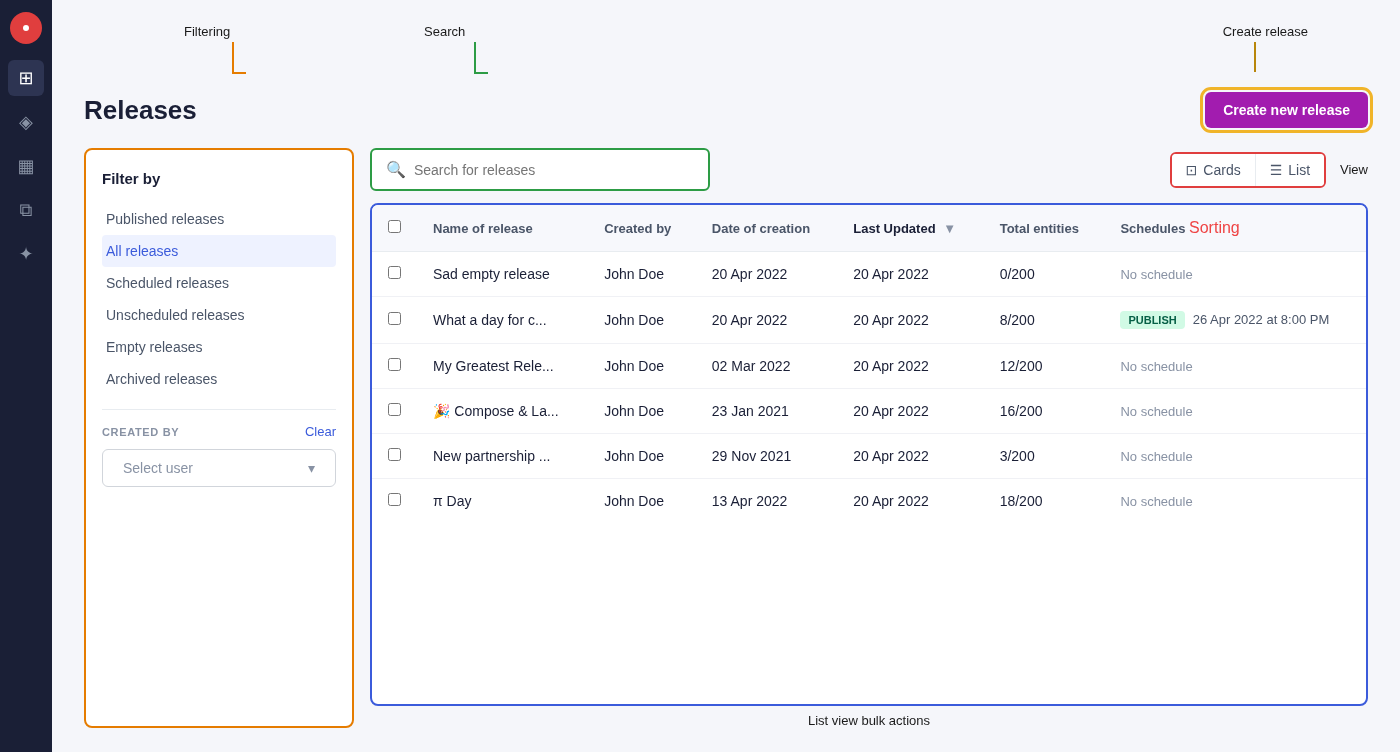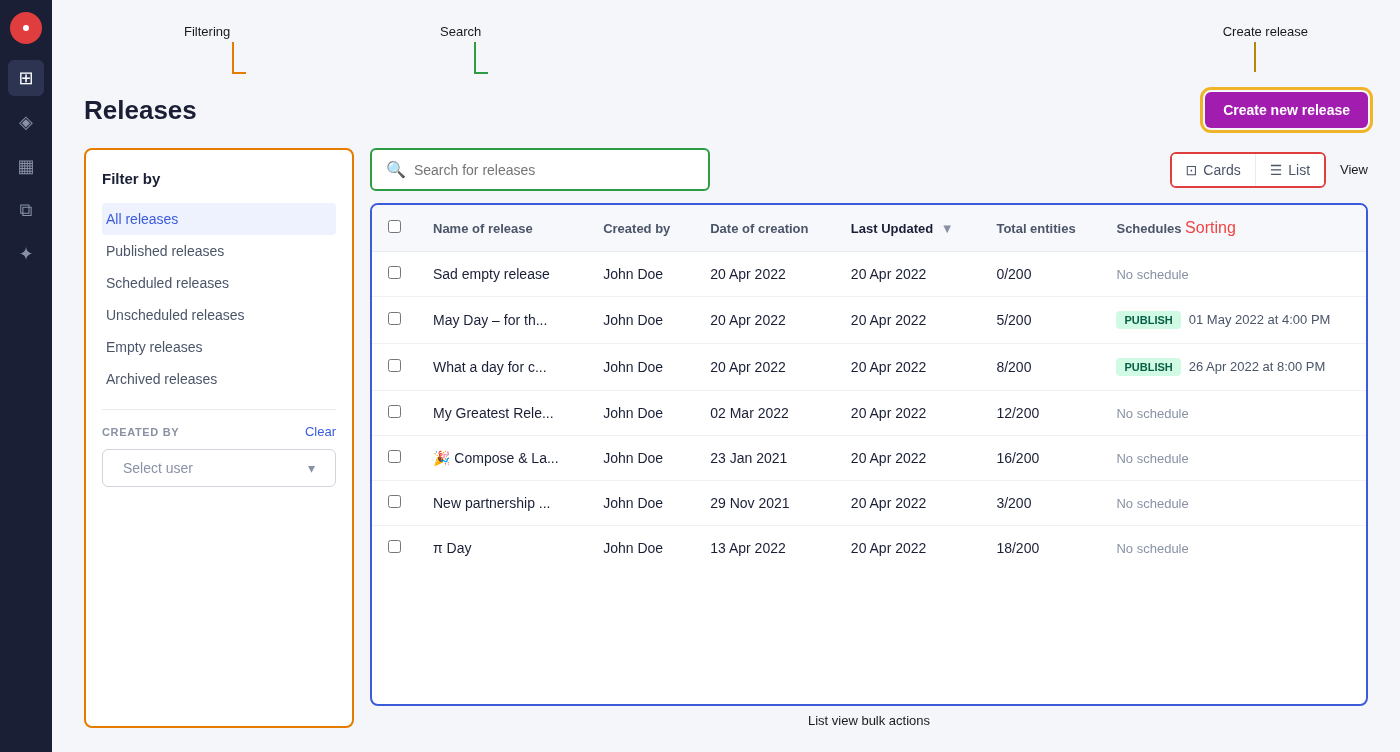--- a/index.html
+++ b/index.html
@@ -284,42 +284,42 @@
   <div class="sidebar-icon">◈</div>
   <div class="sidebar-icon">▦</div>
   <div class="sidebar-icon">⧉</div>
   <div class="sidebar-icon">✦</div>
 </nav>
 
 <div class="main">
 
   <div style="position:relative; height:60px; margin-bottom:8px;">
     <span class="annotation" style="left:100px; top:0;">Filtering</span>
-    <span class="annotation" style="left:356px; top:0;">Search</span>
+    <span class="annotation" style="left:340px; top:0;">Search</span>
     <span class="annotation" style="right:60px; top:0;">Create release</span>
 
     <div style="position:absolute; left:148px; top:18px; width:2px; height:30px; background:#e57c00;"></div>
     <div style="position:absolute; left:148px; top:48px; width:14px; height:2px; background:#e57c00;"></div>
     <div style="position:absolute; left:390px; top:18px; width:2px; height:30px; background:#2d9c45;"></div>
     <div style="position:absolute; left:390px; top:48px; width:14px; height:2px; background:#2d9c45;"></div>
     <div style="position:absolute; right:112px; top:18px; width:2px; height:30px; background:#b8860b;"></div>
   </div>
 
   <div class="page-header">
     <h1 class="page-title">Releases</h1>
     <button class="create-btn">Create new release</button>
   </div>
 
   <div class="content-area">
 
     <div class="filter-sidebar">
       <div class="filter-title">Filter by</div>
 
+      <div class="filter-item">Published releases</div>
       <div class="filter-item active">All releases</div>
-      <div class="filter-item">Published releases</div>
       <div class="filter-item">Scheduled releases</div>
       <div class="filter-item">Unscheduled releases</div>
       <div class="filter-item">Empty releases</div>
       <div class="filter-item">Archived releases</div>
 
       <hr class="filter-divider">
 
       <div class="filter-created-by">
         <span class="filter-created-label">CREATED BY</span>
         <button class="filter-clear">Clear</button>
@@ -386,31 +386,20 @@
       <td>John Doe</td>
       <td>20 Apr 2022</td>
       <td>20 Apr 2022</td>
       <td>0/200</td>
       <td><span class="no-schedule">No schedule</span></td>
     </tr>
               <tr>
       <td class="checkbox-col">
         <input type="checkbox" style="">
       </td>
-      <td>May Day – for th...</td>
-      <td>John Doe</td>
-      <td>20 Apr 2022</td>
-      <td>20 Apr 2022</td>
-      <td>5/200</td>
-      <td><span class="publish-badge">PUBLISH</span><span class="schedule-text">01 May 2022 at 4:00 PM</span></td>
-    </tr>
-              <tr>
-      <td class="checkbox-col">
-        <input type="checkbox" style="">
-      </td>
       <td>What a day for c...</td>
       <td>John Doe</td>
       <td>20 Apr 2022</td>
       <td>20 Apr 2022</td>
       <td>8/200</td>
       <td><span class="publish-badge">PUBLISH</span><span class="schedule-text">26 Apr 2022 at 8:00 PM</span></td>
     </tr>
               <tr>
       <td class="checkbox-col">
         <input type="checkbox" style="">

